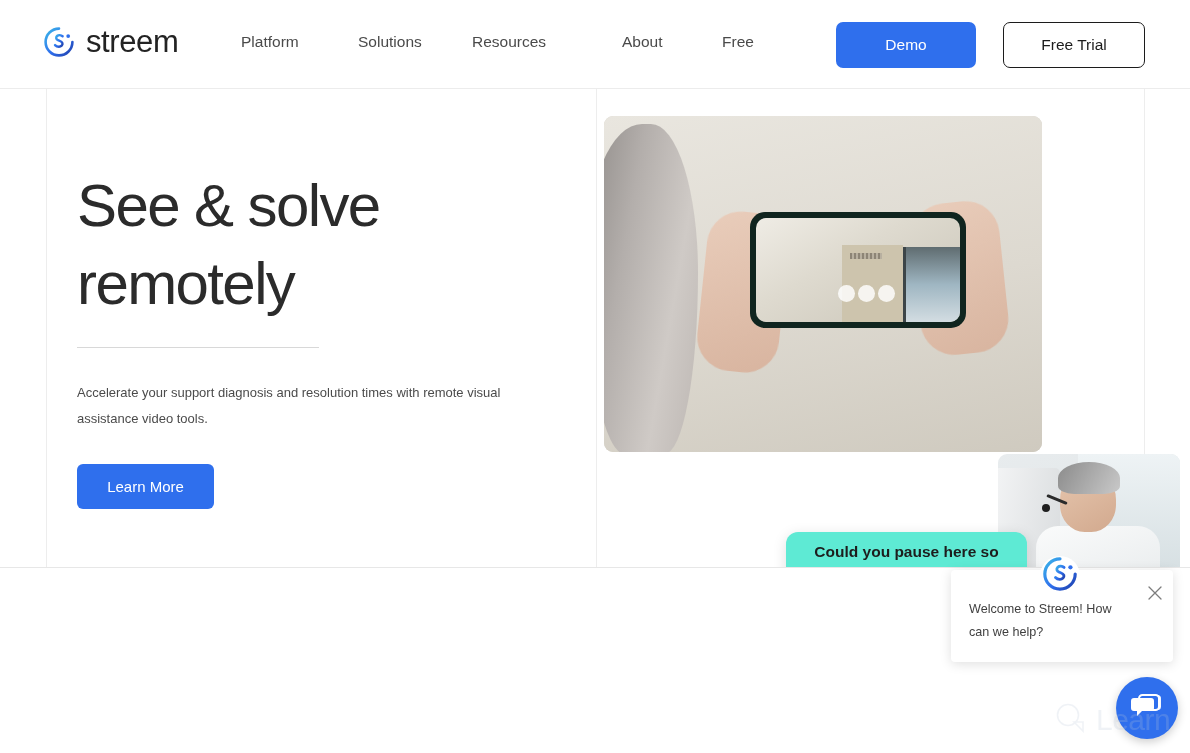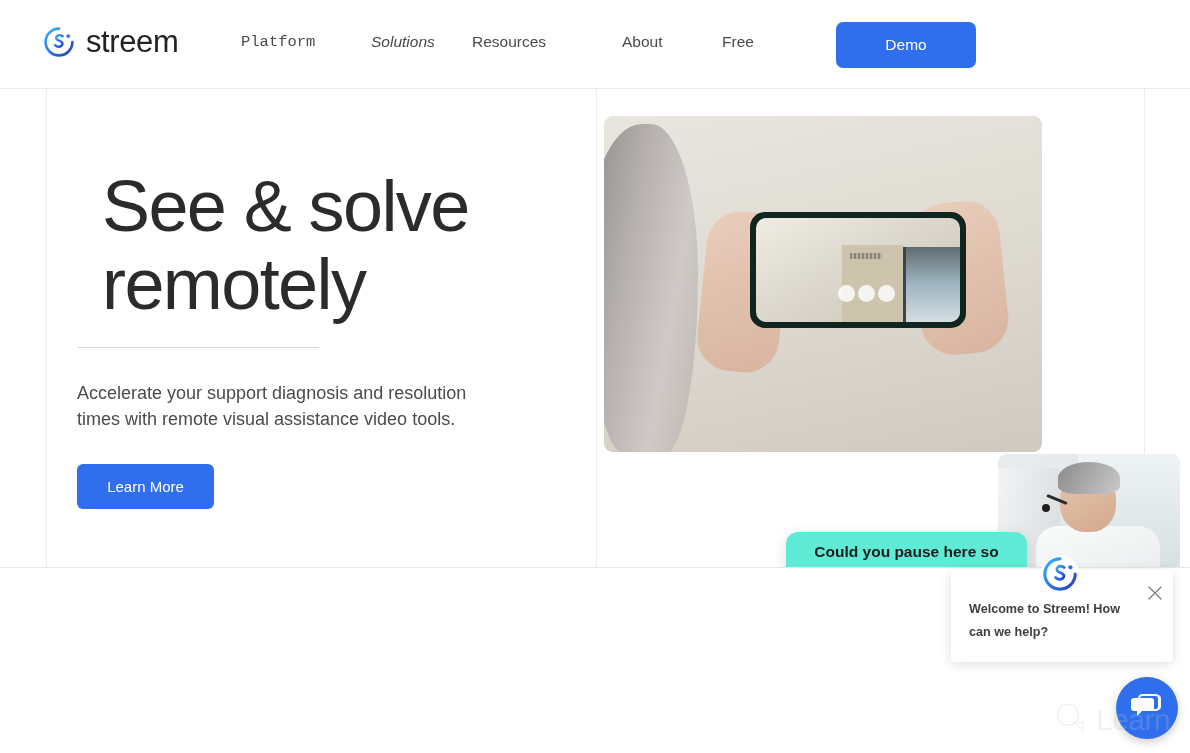--- a/index.html
+++ b/index.html
@@ -20,22 +20,22 @@
   #logo { position: absolute; left: 44px; top: 26px; display: flex; align-items: center; gap: 12px; cursor: pointer; }
   #logo .mark { width: 30px; height: 30px; display: block; }
   #logo .wordmark {
     font-size: 31px; color: #232323; font-weight: 400; letter-spacing: -0.4px;
     line-height: 1;
   }
   .navlink {
     position: absolute; top: 33px;
     font-size: 15.5px; color: #4a4a4a; cursor: pointer; white-space: nowrap;
   }
-  #nav-platform  { left: 241px; font-family: Liberation Mono, monospace; }
-  #nav-solutions { left: 371px; font-style: italic; }
+  #nav-platform  { left: 241px; }
+  #nav-solutions { left: 358px; }
   #nav-resources { left: 472px; }
   #nav-about     { left: 622px; text-align: right; }
   #nav-login     { left: 722px; }
 
   #btn-demo {
     position: absolute; left: 836px; top: 22px; width: 140px; height: 46px;
     background: #2f6fed; border: none; border-radius: 7px;
     color: #fff; font-size: 15.5px; font-family: inherit; cursor: pointer;
   }
   #btn-freetrial {
@@ -46,27 +46,27 @@
 
   
   #hero { position: absolute; left: 0; top: 89px; width: 1190px; height: 478px; background: #fff; }
   .vrule { position: absolute; top: 0; width: 1px; height: 478px; background: #ededed; }
   #vrule-1 { left: 46px; }
   #vrule-2 { left: 596px; }
   #vrule-3 { left: 1144px; }
 
   #hero-title {
     position: absolute; left: 77px; top: 78px; width: 470px;
-    font-size: 72px; line-height: 78px; font-weight: 300;
-    color: #2b2b2b; letter-spacing: -1.6px; margin-left: 25px;
+    font-size: 60px; line-height: 78px; font-weight: 300;
+    color: #2b2b2b; letter-spacing: -1.6px;
   }
   #hero-rule { position: absolute; left: 77px; top: 258px; width: 242px; height: 1px; background: #d8d8d8; }
   #hero-sub {
     position: absolute; left: 77px; top: 291px; width: 430px;
-    font-size: 18px; line-height: 26px; color: #4b4b4b;
+    font-size: 13px; line-height: 26px; color: #4b4b4b;
   }
   #btn-learn {
     position: absolute; left: 77px; top: 375px; width: 137px; height: 45px;
     background: #2f6fed; border: none; border-radius: 6px;
     color: #fff; font-size: 15px; font-family: inherit; cursor: pointer;
   }
 
   
   #hero-photo {
     position: absolute; left: 604px; top: 27px; width: 438px; height: 336px;
@@ -178,21 +178,20 @@
   #cookie-banner {
     position: absolute; left: 0; top: 567px; width: 1190px; height: 186px;
     background: #fff; border-top: 1px solid #e7e7e7;
   }
 
   
   #chat-card {
     position: absolute; left: 951px; top: 570px; width: 222px; height: 92px;
     background: #fff; border-radius: 4px;
     box-shadow: 0 2px 12px rgba(0,0,0,0.13);
-    font-weight: bold;
   }
   #chat-msg {
     position: absolute; left: 18px; top: 28px; width: 160px;
     font-size: 12.6px; line-height: 23px; color: #3f3f3f;
   }
   #chat-close {
     position: absolute; right: 9px; top: 14px; width: 18px; height: 18px;
     cursor: pointer;
   }
   #chat-avatar {
@@ -242,20 +241,21 @@
       <span class="wordmark">streem</span>
     </div>
 
     <span class="navlink" id="nav-platform">Platform</span>
     <span class="navlink" id="nav-solutions">Solutions</span>
     <span class="navlink" id="nav-resources">Resources</span>
     <span class="navlink" id="nav-about">About</span>
     <span class="navlink" id="nav-login">Free</span>
 
     <button id="btn-demo">Demo</button>
+    <button id="btn-freetrial">Free Trial</button>
   </div>
 
   <div id="hero">
     <div class="vrule" id="vrule-1"></div>
     <div class="vrule" id="vrule-2"></div>
     <div class="vrule" id="vrule-3"></div>
 
     <h1 id="hero-title">See &amp; solve remotely</h1>
     <div id="hero-rule"></div>
     <p id="hero-sub">Accelerate your support diagnosis and resolution times with remote visual assistance video tools.</p>

